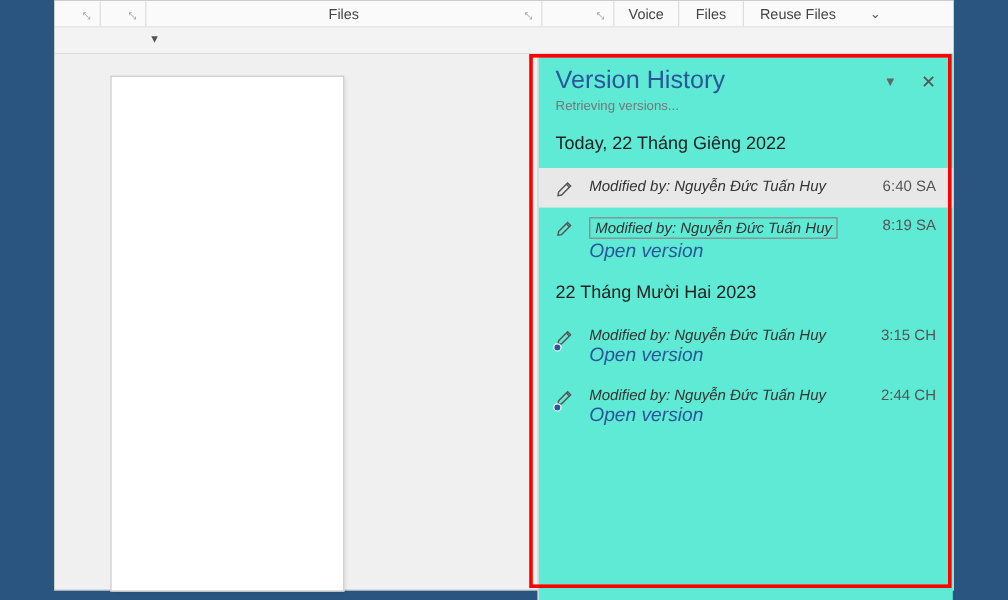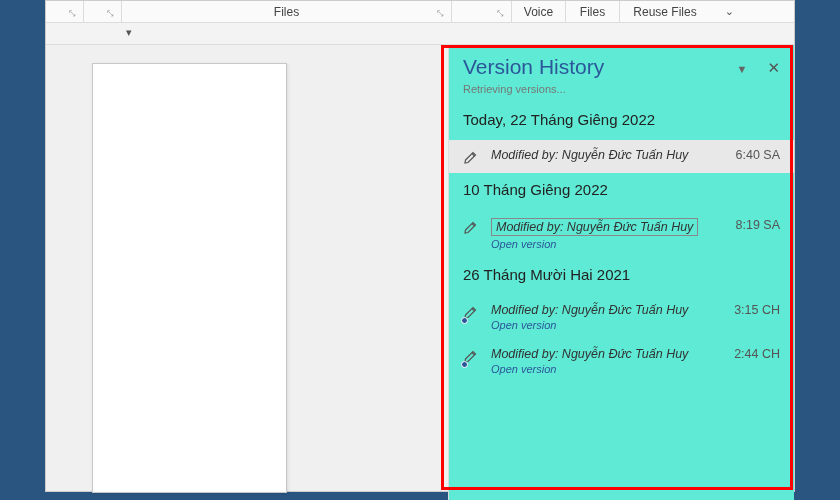--- a/index.html
+++ b/index.html
@@ -163,21 +163,21 @@
     .modified-by {
       color: #333;
       display: inline-block;
     }
     .modified-by.boxed {
       border: 1px solid #888;
       padding: 1px 4px;
     }
     .open-link {
       color: #2b579a;
-      font-size: 11px;
+      font-size: 16px;
       margin-top: 2px;
       cursor: pointer;
     }
     .version-time {
       color: #555;
       font-size: 12.5px;
       white-space: nowrap;
       margin-left: 8px;
     }
     .reuse-caret {
@@ -241,35 +241,32 @@
         <div class="version-item selected">
           <div class="pencil-icon">
             <svg width="16" height="16" viewBox="0 0 16 16" fill="none" stroke="#555" stroke-width="1.2">
               <path d="M2.5 11 L10 3.5 L12.5 6 L5 13.5 L2 14 Z"></path>
               <path d="M9 4.5 L11.5 7"></path>
             </svg>
           </div>
           <div class="version-body"><span class="modified-by">Modified by: Nguyễn Đức Tuấn Huy</span></div>
           <div class="version-time">6:40 SA</div>
         </div>
-        <div class="date-group">
-          <div class="date-header">10 Tháng Giêng 2022</div>
-        </div>
         <div class="version-item">
           <div class="pencil-icon">
             <svg width="16" height="16" viewBox="0 0 16 16" fill="none" stroke="#555" stroke-width="1.2">
               <path d="M2.5 11 L10 3.5 L12.5 6 L5 13.5 L2 14 Z"></path>
               <path d="M9 4.5 L11.5 7"></path>
             </svg>
           </div>
           <div class="version-body"><span class="modified-by boxed">Modified by: Nguyễn Đức Tuấn Huy</span><div class="open-link">Open version</div></div>
           <div class="version-time">8:19 SA</div>
         </div>
         <div class="date-group">
-          <div class="date-header">26 Tháng Mười Hai 2021</div>
+          <div class="date-header">22 Tháng Mười Hai 2023</div>
         </div>
         <div class="version-item">
           <div class="pencil-icon">
             <svg width="16" height="16" viewBox="0 0 16 16" fill="none" stroke="#555" stroke-width="1.2">
               <path d="M2.5 11 L10 3.5 L12.5 6 L5 13.5 L2 14 Z"></path>
               <path d="M9 4.5 L11.5 7"></path>
             </svg>
             <span class="autosave-dot"></span>
           </div>
           <div class="version-body"><span class="modified-by">Modified by: Nguyễn Đức Tuấn Huy</span><div class="open-link">Open version</div></div>

